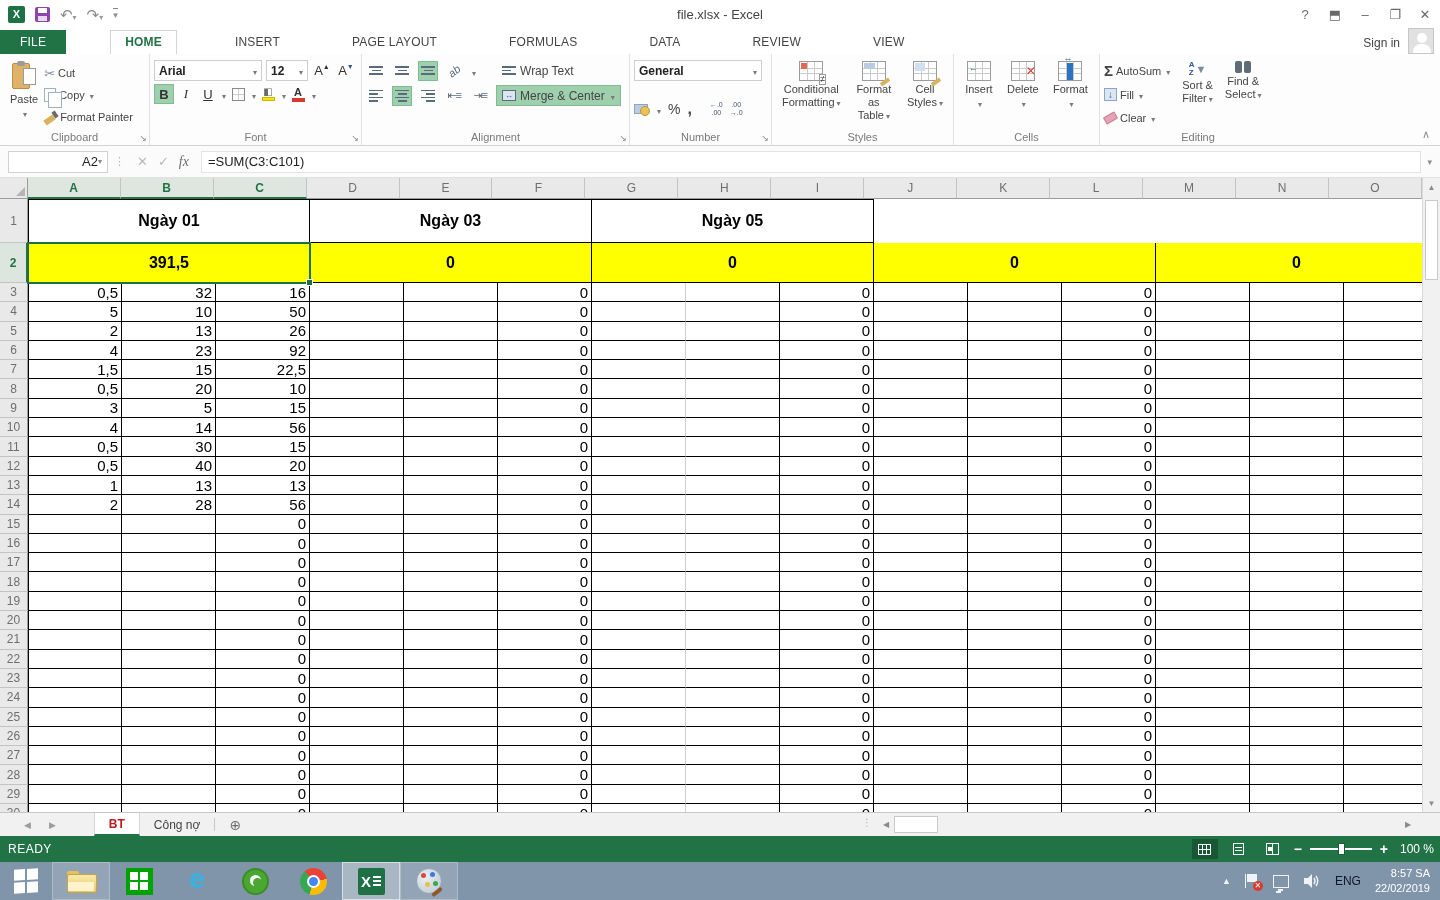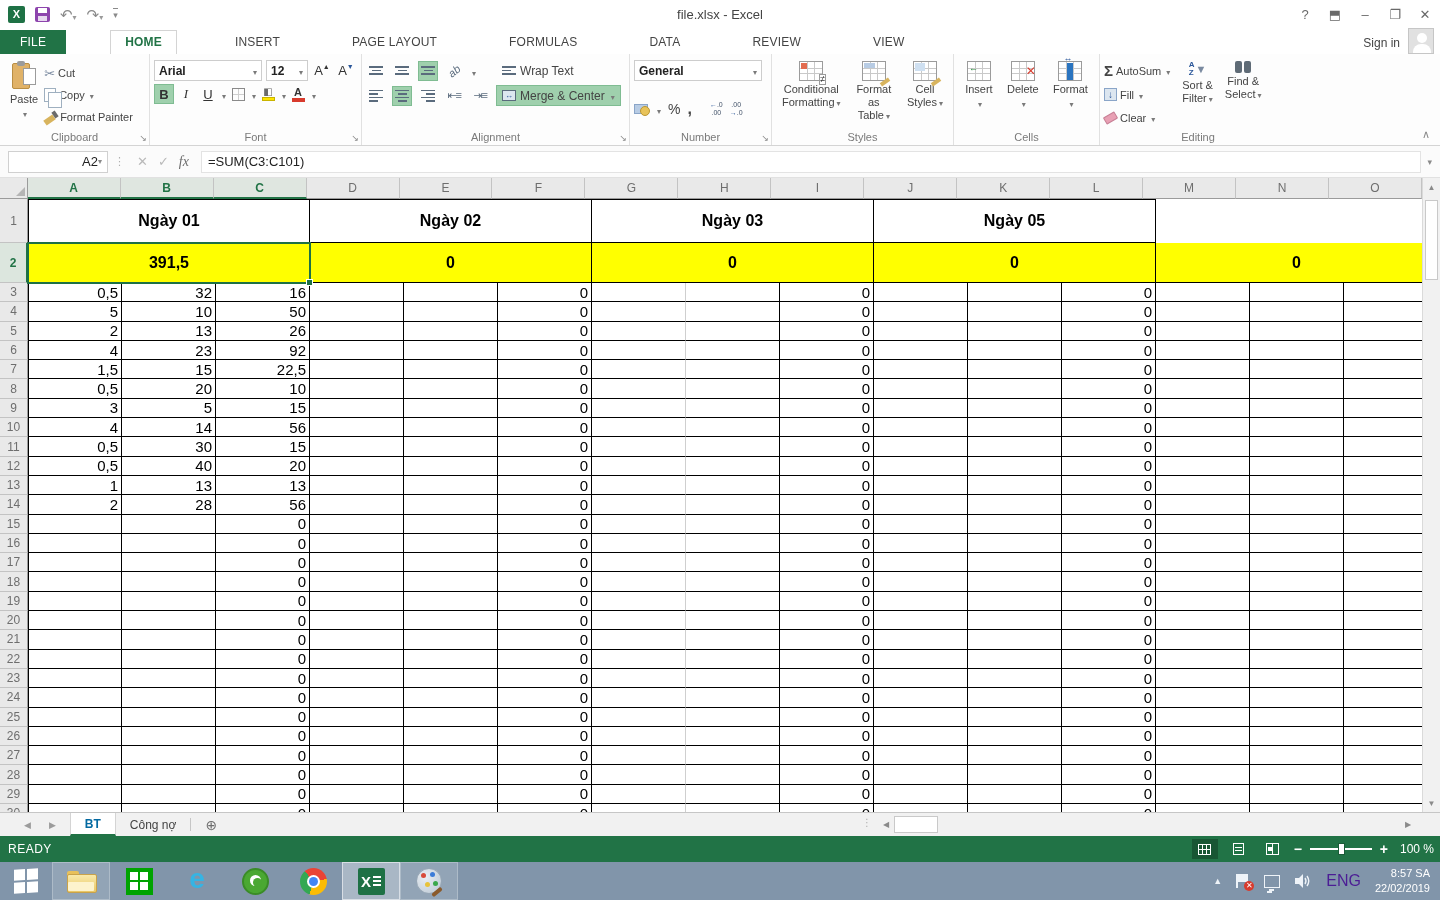--- a/index.html
+++ b/index.html
@@ -170,21 +170,21 @@
   
   .vscroll { width:18px; background:#f1f1f1; border-left:1px solid #dadada; display:flex; flex-direction:column; }
   .vs-btn { height:18px; display:flex; align-items:center; justify-content:center; font-size:8px; color:#8a8a8a; }
   .vs-track { flex:1; position:relative; }
   .vs-thumb { position:absolute; left:2px; right:2px; top:4px; height:80px; background:#fff; border:1px solid #c9c9c9; }
 
   
   .sheetbar { height:24px; background:#f1f1f1; border-top:1px solid #c6c6c6; display:flex; align-items:stretch; position:relative; font-size:12px; }
   .nav-arrows { display:flex; align-items:center; gap:18px; padding:0 14px 0 24px; color:#9b9b9b; font-size:9px; }
   .stab { display:flex; align-items:center; padding:0 14px; color:#444; }
-  .stab.active { background:#fff; color:#0369a1; font-weight:bold; border-bottom:2px solid #217346; border-right:1px solid #d4d4d4; border-left:1px solid #d4d4d4; }
+  .stab.active { background:#fff; color:#b91c1c; font-weight:bold; border-bottom:2px solid #217346; border-right:1px solid #d4d4d4; border-left:1px solid #d4d4d4;margin-left:24px; }
   .stab-sep { width:1px; background:#c6c6c6; margin:5px 0; }
   .addsheet { display:flex; align-items:center; padding:0 14px; color:#6e6e6e; font-size:14px; }
   .hs-dots { position:absolute; left:862px; top:4px; color:#b0b0b0; font-size:10px; }
   .hscroll { position:absolute; left:878px; right:24px; top:2px; bottom:2px; background:#f1f1f1; display:flex; align-items:stretch; }
   .hs-btn { width:16px; display:flex; align-items:center; justify-content:center; color:#8a8a8a; font-size:8px; }
   .hs-track { flex:1; position:relative; }
   .hs-thumb { position:absolute; left:0; top:1px; bottom:1px; width:44px; background:#fff; border:1px solid #c9c9c9; }
 
   
   .statusbar { height:26px; background:#217346; color:#fff; display:flex; align-items:center; font-size:12px; position:relative; }
@@ -241,21 +241,21 @@
   .tray { position:absolute; right:0; top:0; bottom:0; display:flex; align-items:center; gap:14px; padding-right:10px; }
   .tray-up { color:#eef3f8; font-size:9px; }
   .flagwrap { position:relative; width:14px; height:16px; }
   .flagwrap .pole { position:absolute; left:0; top:1px; width:1.5px; height:14px; background:#eef3f8; }
   .flagwrap .cloth { position:absolute; left:2px; top:1px; width:10px; height:8px; background:#eef3f8; }
   .flagwrap .badge { position:absolute; right:-4px; bottom:-2px; width:10px; height:10px; border-radius:50%; background:#d83b2d;
     color:#fff; font-size:8px; line-height:10px; text-align:center; font-weight:bold; }
   .netmon { width:16px; height:13px; border:1.5px solid #eef3f8; position:relative; background:transparent; }
   .netmon::after { content:""; position:absolute; left:4px; bottom:-4px; width:5px; height:2px; background:#eef3f8; box-shadow:-2px 2px 0 -0px #eef3f8; }
   .spk { display:flex; align-items:center; }
-  .lang { color:#4c1d95; font-size:16px; }
+  .lang { color:#0f172a; font-size:12px; }
   .clock { color:#fff; font-size:11px; text-align:right; line-height:1.4; }
 </style>
 </head>
 <body>
 
 <div class="app">
 
   <div class="titlebar">
     <div class="qat">
       <span class="xl-mini">
@@ -565,21 +565,20 @@
           <div class="colh">J</div>
           <div class="colh">K</div>
           <div class="colh">L</div>
           <div class="colh">M</div>
           <div class="colh">N</div>
           <div class="colh">O</div>
         </div>
         <div class="grow">
           <div class="rowh">1</div>
           <div class="cell ctr merged3 r1 first">Ngày 01</div>
-          <div class="cell ctr merged3 r1">Ngày 02</div>
           <div class="cell ctr merged3 r1">Ngày 03</div>
           <div class="cell ctr merged3 r1">Ngày 05</div>
         </div>
         <div class="grow">
           <div class="rowh sel">2</div>
           <div class="cell ctr merged3 r2 first">391,5</div>
           <div class="cell ctr merged3 r2">0</div>
           <div class="cell ctr merged3 r2">0</div>
           <div class="cell ctr merged3 r2">0</div>
           <div class="cell ctr merged3 r2">0</div>

